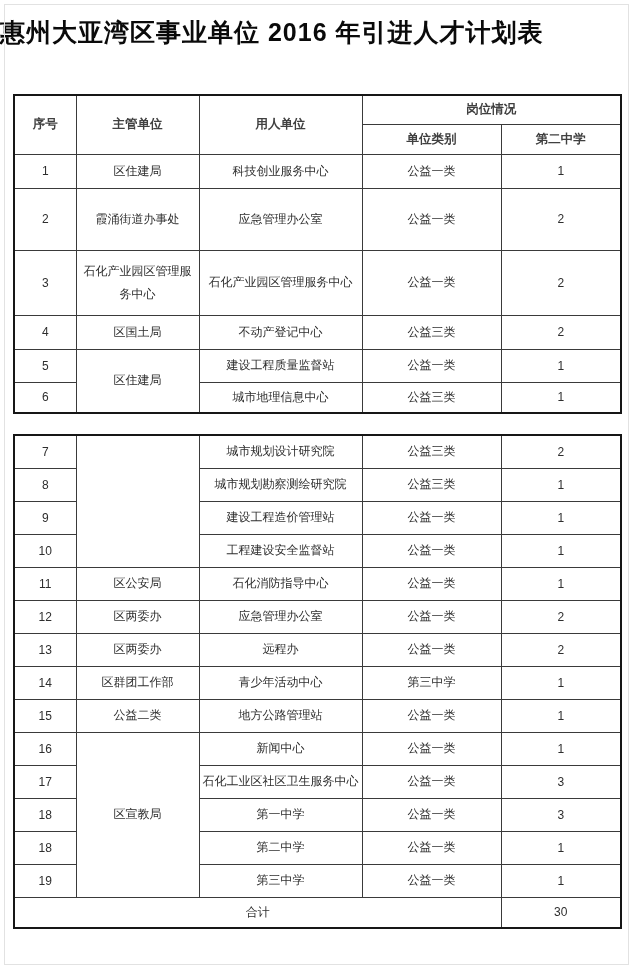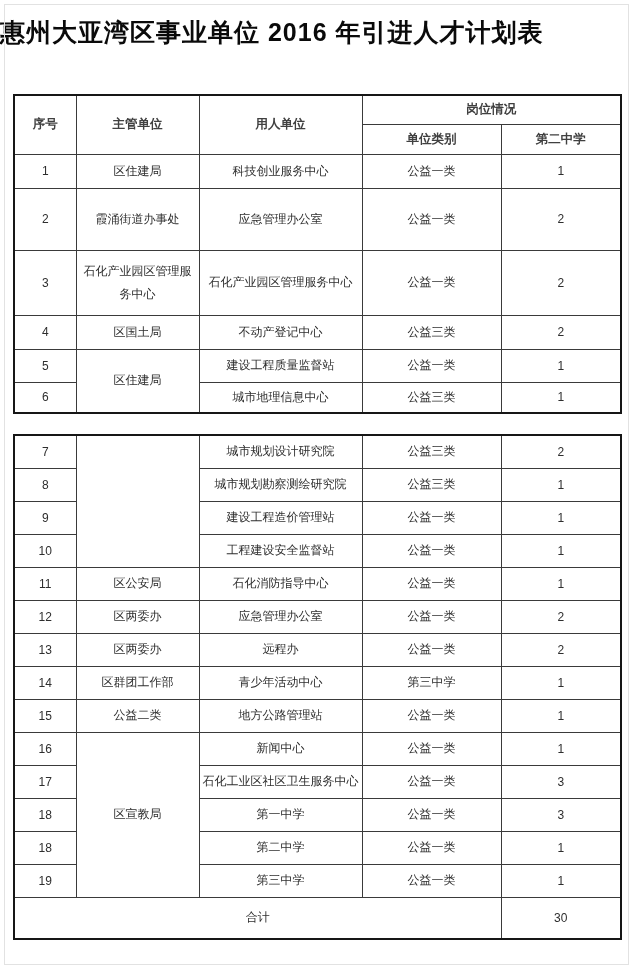--- a/index.html
+++ b/index.html
@@ -47,21 +47,21 @@
   .t2 { margin-top:20px; }
   .t1 thead tr:nth-child(1) th { height:29px; }
   .t1 thead tr:nth-child(2) th { height:30px; }
   .t1 tbody tr:nth-child(1) td { height:34px; }
   .t1 tbody tr:nth-child(2) td { height:62px; }
   .t1 tbody tr:nth-child(3) td { height:65px; }
   .t1 tbody tr:nth-child(4) td { height:34px; }
   .t1 tbody tr:nth-child(5) td { height:33px; }
   .t1 tbody tr:nth-child(6) td { height:31px; }
   .t2 tbody td { height:33px; }
-  .t2 tfoot td { height:42px; }
+  .t2 tfoot td { height:31px; }
   .c-sup { line-height:1.9; }
   .c-emp, .c-cat, .c-cnt, .c-no { white-space:nowrap; }
 </style>
 </head>
 <body>
 
 <div class="page">
 
   <h1 class="title">惠州大亚湾区事业单位 2016 年引进人才计划表</h1>
 

